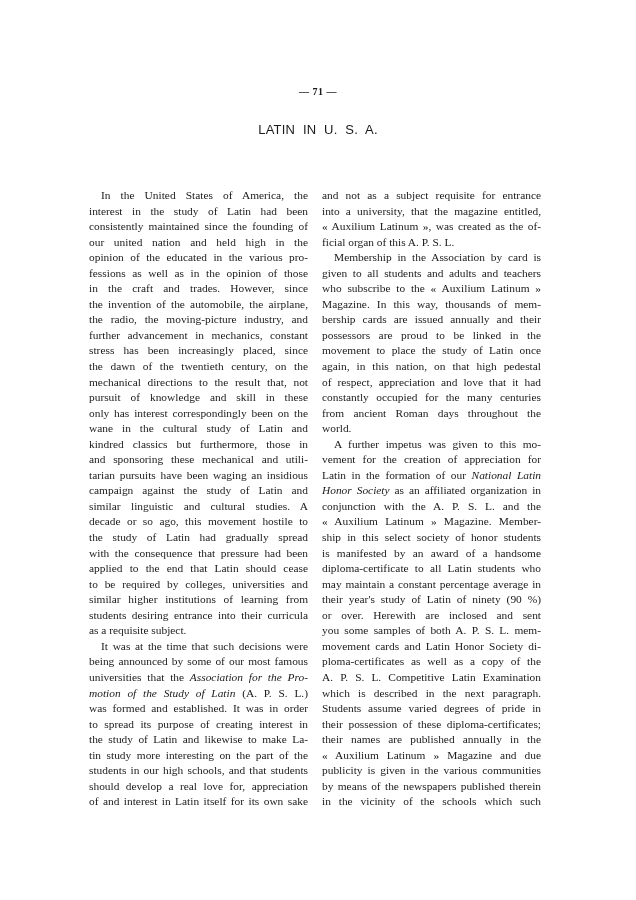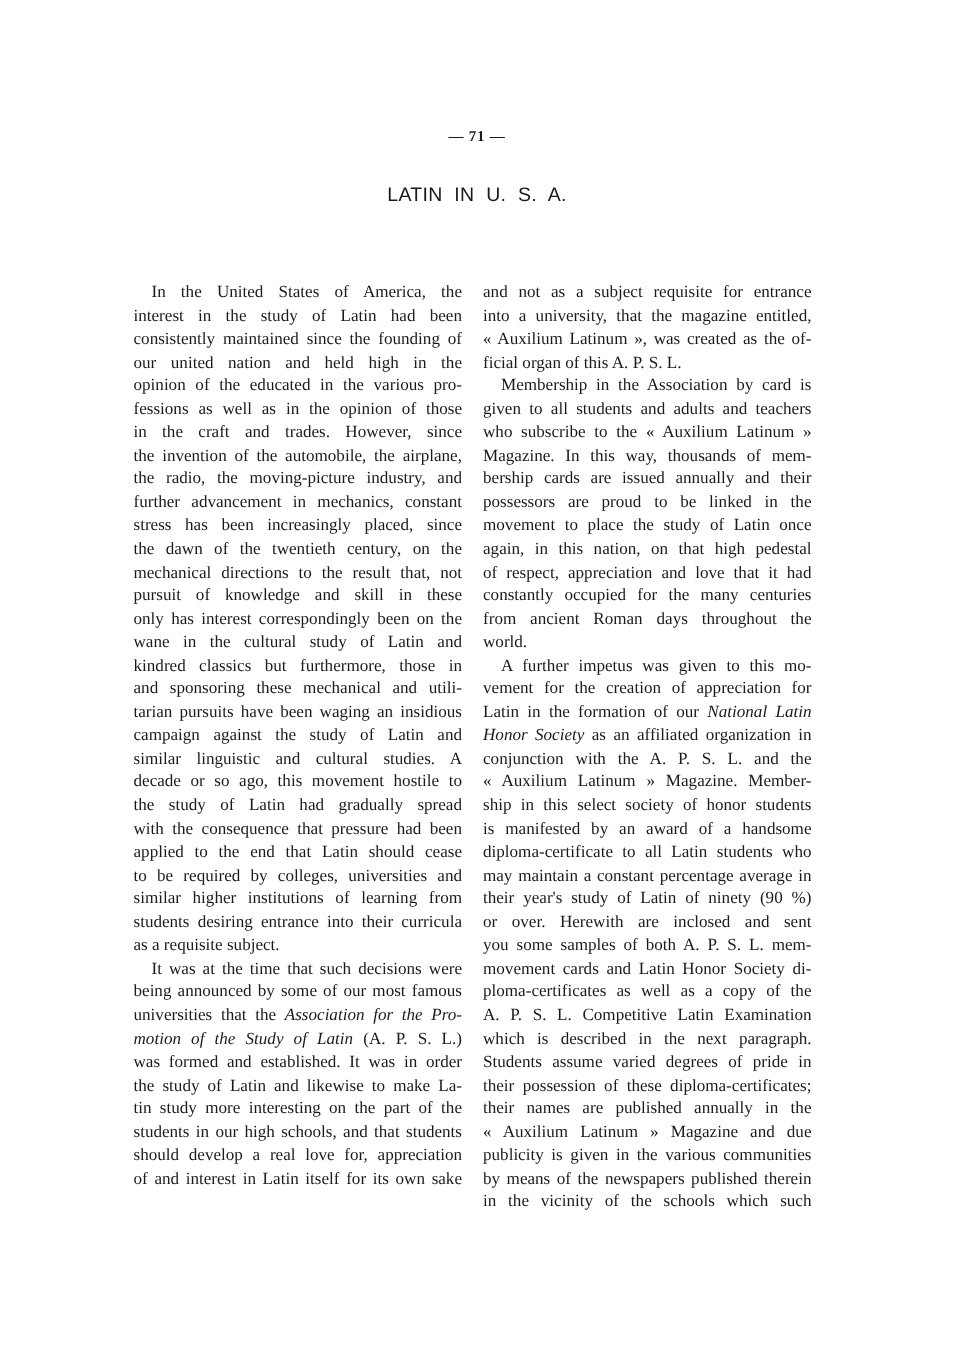--- a/index.html
+++ b/index.html
@@ -99,20 +99,21 @@
     <span class="line">similar higher institutions of learning from</span>
     <span class="line">students desiring entrance into their curricula</span>
     <span class="line last">as a requisite subject.</span>
   </div>
   <div>
     <span class="line indent">It was at the time that such decisions were</span>
     <span class="line">being announced by some of our most famous</span>
     <span class="line"><span>universities that the </span><i>Association for the Pro-</i></span>
     <span class="line"><i>motion of the Study of Latin</i><span> (A. P. S. L.)</span></span>
     <span class="line">was formed and established.  It was in order</span>
+    <span class="line">to spread its purpose of creating interest in</span>
     <span class="line">the study of Latin and likewise to make La-</span>
     <span class="line">tin study more interesting on the part of the</span>
     <span class="line">students in our high schools, and that students</span>
     <span class="line">should develop a real love for, appreciation</span>
     <span class="line">of and interest in Latin itself for its own sake</span>
   </div>
 </div>
 
 <div class="column col-right">
   <div>

